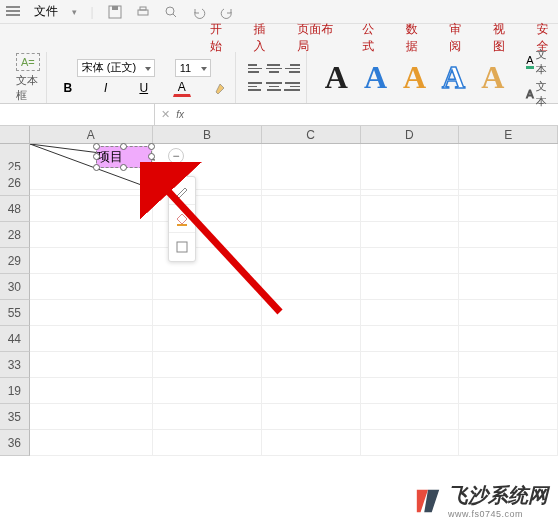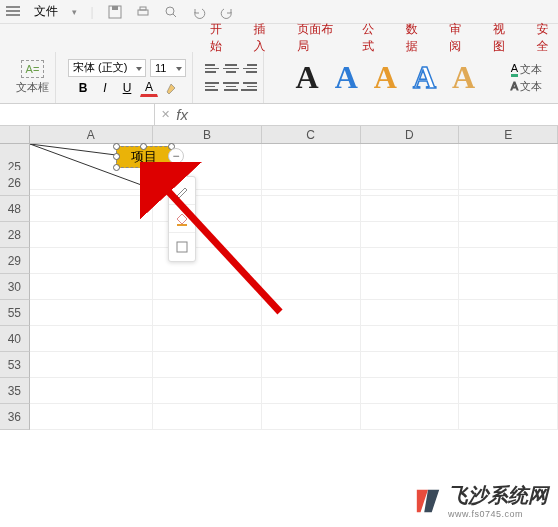--- a/index.html
+++ b/index.html
@@ -41,59 +41,59 @@
       border-bottom: 1px solid #d0d0d0;
       display: flex;
       align-items: center;
       padding: 0 10px;
       gap: 6px;
     }
     .ribbon-group { display: flex; flex-direction: column; align-items: center; gap: 2px; padding: 0 6px; border-right: 1px solid #e0e0e0; height: 100%; justify-content: center; }
     .ribbon-group.no-border { border-right: none; }
     .combo { height: 18px; border: 1px solid #ccc; background: #fff; font-size: 11px; padding: 0 4px; display: flex; align-items: center; position: relative; }
     .combo::after { content: ""; position: absolute; right: 3px; top: 7px; border-left: 3px solid transparent; border-right: 3px solid transparent; border-top: 4px solid #666; }
-    .font-row { display: flex; gap: 4px; }
+    .font-row { display: flex; gap: 20px; }
     .btn-small { width: 18px; height: 18px; border: 1px solid transparent; display: inline-flex; align-items: center; justify-content: center; font-size: 12px; }
     .align-grid { display: grid; grid-template-columns: repeat(3, 16px); grid-template-rows: repeat(2, 16px); gap: 2px; }
     .align-cell { width: 16px; height: 16px; display: flex; flex-direction: column; justify-content: center; gap: 2px; }
     .align-cell span { height: 1.5px; background: #666; display: block; }
     .big-a { font-size: 32px; font-family: "Times New Roman", serif; font-weight: bold; padding: 0 6px; }
     .a-row { display: flex; gap: 4px; }
     .txt-icon { font-size: 11px; color: #555; }
     .formula-bar {
       height: 22px;
       border-bottom: 1px solid #d0d0d0;
       display: flex;
       align-items: center;
       background: #fff;
     }
     .name-box { width: 155px; border-right: 1px solid #d0d0d0; height: 100%; display: flex; align-items: center; padding: 0 6px; font-size: 11px; position: relative; }
     .fx-section { display: flex; align-items: center; gap: 6px; padding: 0 6px; }
-    .fx-label { font-style: italic; color: #666; font-size: 15px; }
+    .fx-label { font-style: italic; color: #666; font-size: 10px; }
     .grid-area { position: absolute; top: 126px; left: 0; right: 0; bottom: 0; background: #fff; }
     .col-headers { display: flex; height: 18px; background: #e8e8e8; border-bottom: 1px solid #bbb; }
     .corner-box { width: 30px; border-right: 1px solid #bbb; background: #e8e8e8; }
     .col-header { border-right: 1px solid #ccc; text-align: center; line-height: 18px; font-size: 12px; color: #555; }
     .rows-container { position: relative; }
     .grid-row { display: flex; height: 26px; }
     .row-header { width: 30px; border-right: 1px solid #bbb; border-bottom: 1px solid #ccc; background: #e8e8e8; text-align: center; line-height: 26px; font-size: 12px; color: #555; }
     .cell { border-right: 1px solid #eee; border-bottom: 1px solid #eee; }
     .grid-row.first .cell { height: 46px; }
     .grid-row.first .row-header { height: 46px; line-height: 46px; }
     .text-box {
       position: absolute;
       top: 2px;
-      left: 116px;
+      left: 96px;
       width: 56px;
       height: 22px;
       border: 1px dashed #888;
-      background: #eab308;
+      background: #f0abfc;
       display: flex;
       align-items: center;
-      justify-content: center;
+      justify-content: flex-start;
       font-size: 13px;
     }
     .handle { width: 7px; height: 7px; border: 1px solid #666; background: #fff; border-radius: 50%; position: absolute; }
     .h-tl { top: -4px; left: -4px; }
     .h-tr { top: -4px; right: -4px; }
     .h-bl { bottom: -4px; left: -4px; }
     .h-br { bottom: -4px; right: -4px; }
     .h-tm { top: -4px; left: calc(50% - 4px); }
     .h-bm { bottom: -4px; left: calc(50% - 4px); }
     .h-ml { top: calc(50% - 4px); left: -4px; }
@@ -349,29 +349,37 @@
       </div>
     <div class="grid-row">
         <div class="row-header">55</div>
         <div class="cell" style="width:125px;"></div>
         <div class="cell" style="width:110px;"></div>
         <div class="cell" style="width:100px;"></div>
         <div class="cell" style="width:100px;"></div>
         <div class="cell" style="width:100px;"></div>
       </div>
     <div class="grid-row">
-        <div class="row-header">40</div>
-        <div class="cell" style="width:125px;"></div>
-        <div class="cell" style="width:110px;"></div>
-        <div class="cell" style="width:100px;"></div>
-        <div class="cell" style="width:100px;"></div>
-        <div class="cell" style="width:100px;"></div>
-      </div>
-    <div class="grid-row">
-        <div class="row-header">53</div>
+        <div class="row-header">44</div>
+        <div class="cell" style="width:125px;"></div>
+        <div class="cell" style="width:110px;"></div>
+        <div class="cell" style="width:100px;"></div>
+        <div class="cell" style="width:100px;"></div>
+        <div class="cell" style="width:100px;"></div>
+      </div>
+    <div class="grid-row">
+        <div class="row-header">33</div>
+        <div class="cell" style="width:125px;"></div>
+        <div class="cell" style="width:110px;"></div>
+        <div class="cell" style="width:100px;"></div>
+        <div class="cell" style="width:100px;"></div>
+        <div class="cell" style="width:100px;"></div>
+      </div>
+    <div class="grid-row">
+        <div class="row-header">19</div>
         <div class="cell" style="width:125px;"></div>
         <div class="cell" style="width:110px;"></div>
         <div class="cell" style="width:100px;"></div>
         <div class="cell" style="width:100px;"></div>
         <div class="cell" style="width:100px;"></div>
       </div>
     <div class="grid-row">
         <div class="row-header">35</div>
         <div class="cell" style="width:125px;"></div>
         <div class="cell" style="width:110px;"></div>

